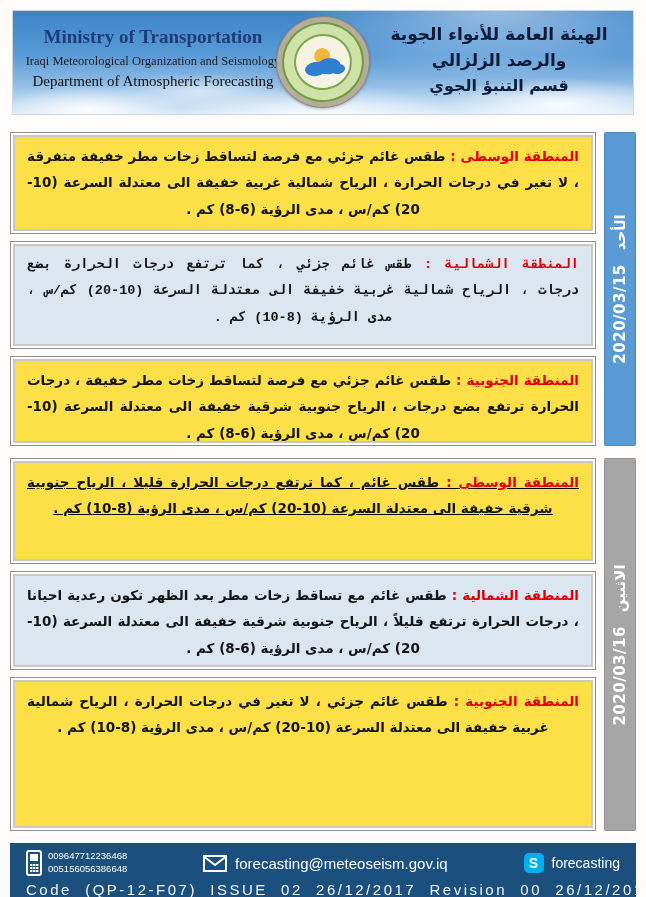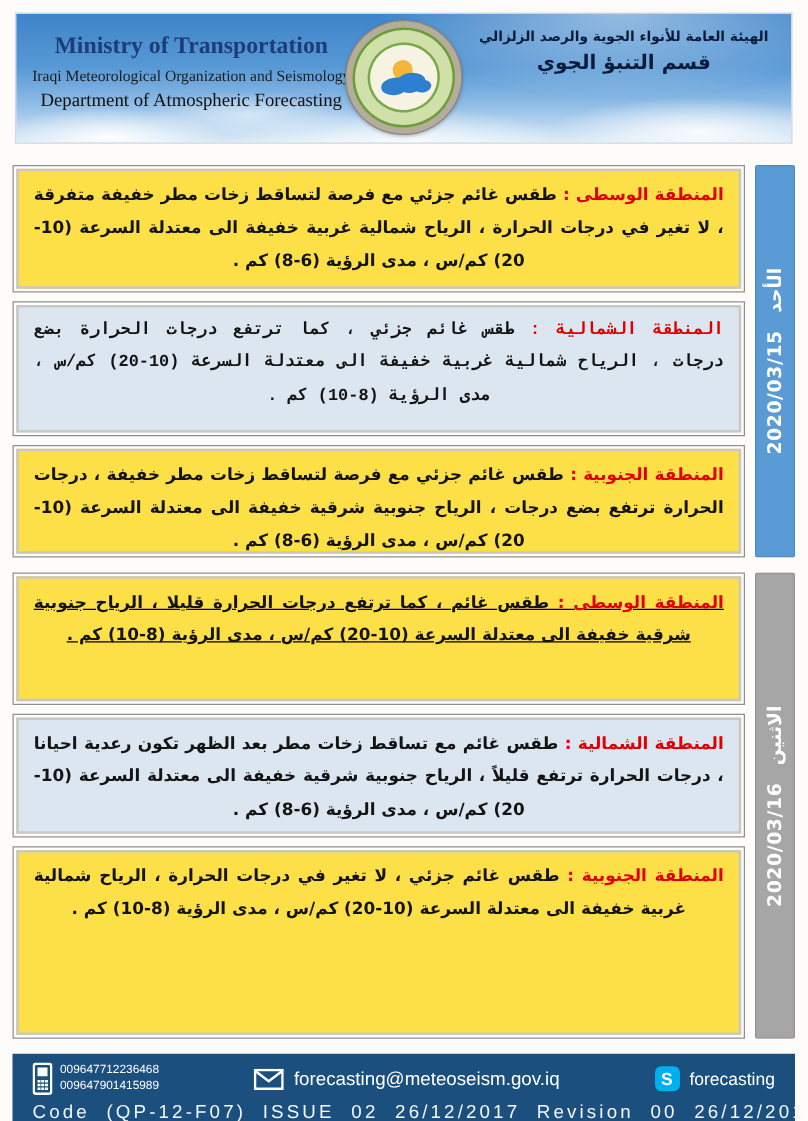--- a/index.html
+++ b/index.html
@@ -28,21 +28,21 @@
     font-family:"Liberation Serif", serif;line-height:1.5;
   }
   .hdr-en .l1{font-size:19px;font-weight:bold;color:#1d3c78;}
   .hdr-en .l2{font-size:12.5px;color:#1c1c1c;}
   .hdr-en .l3{font-size:15px;color:#101010;}
   .hdr-ar{
     position:absolute;right:8px;top:10px;width:252px;text-align:center;
     direction:rtl;color:#0d1b3a;font-weight:bold;line-height:1.55;
   }
   .hdr-ar .l1{font-size:14px;}
-  .hdr-ar .l2{font-size:11px;}
+  .hdr-ar .l2{font-size:17px;}
   .hdr-ar .l3{font-size:16px;}
   .logo{
     position:absolute;left:50%;top:5px;transform:translateX(-50%) rotate(-8deg);
     width:92px;height:90px;border-radius:50%;
     background:#b4ad9c;border:1px solid #8f887a;
     display:flex;align-items:center;justify-content:center;
     box-shadow:0 1px 3px rgba(0,0,0,.25);
   }
   .logo-green{
     width:78px;height:76px;border-radius:50%;
@@ -210,21 +210,21 @@
             <rect x="4" y="17" width="2.4" height="2"></rect>
               <rect x="7" y="17" width="2.4" height="2"></rect>
               <rect x="10" y="17" width="2.4" height="2"></rect>
             <rect x="4" y="20" width="2.4" height="2"></rect>
               <rect x="7" y="20" width="2.4" height="2"></rect>
               <rect x="10" y="20" width="2.4" height="2"></rect>
           </g>
         </svg>
         <div class="phones">
           <div>009647712236468</div>
-          <div>009647901415989</div>
+          <div>005156056386648</div>
         </div>
       </div>
 
       <div class="email-block">
         <svg width="24" height="17" viewBox="0 0 24 17">
           <rect x="1" y="1" width="22" height="15" fill="none" stroke="#ffffff" stroke-width="2"></rect>
           <path d="M1.5 2 L12 10 L22.5 2" fill="none" stroke="#ffffff" stroke-width="2"></path>
         </svg>
         <span>forecasting@meteoseism.gov.iq</span>
       </div>

